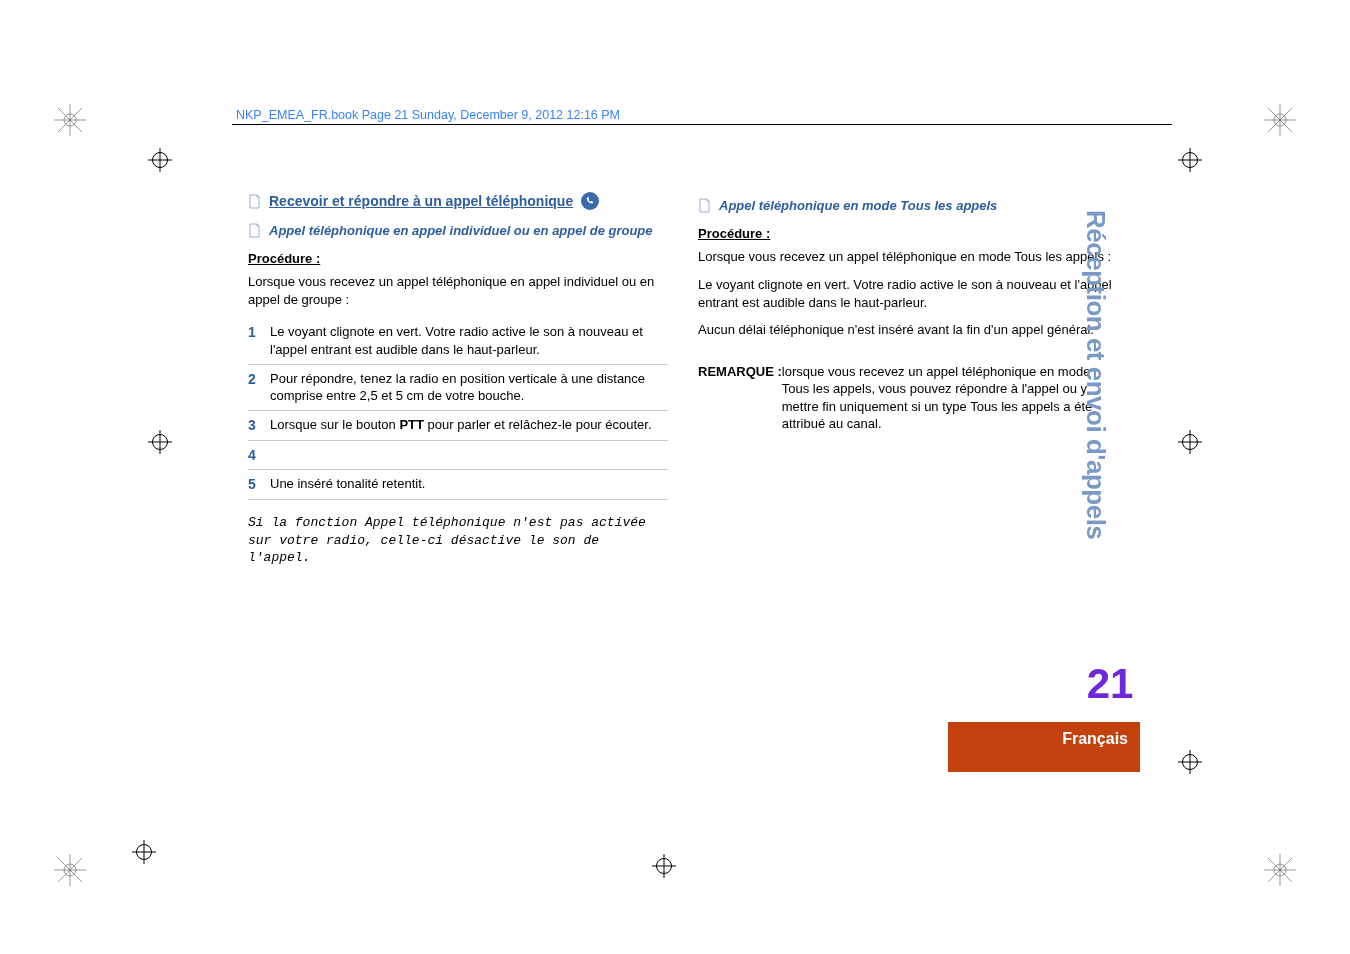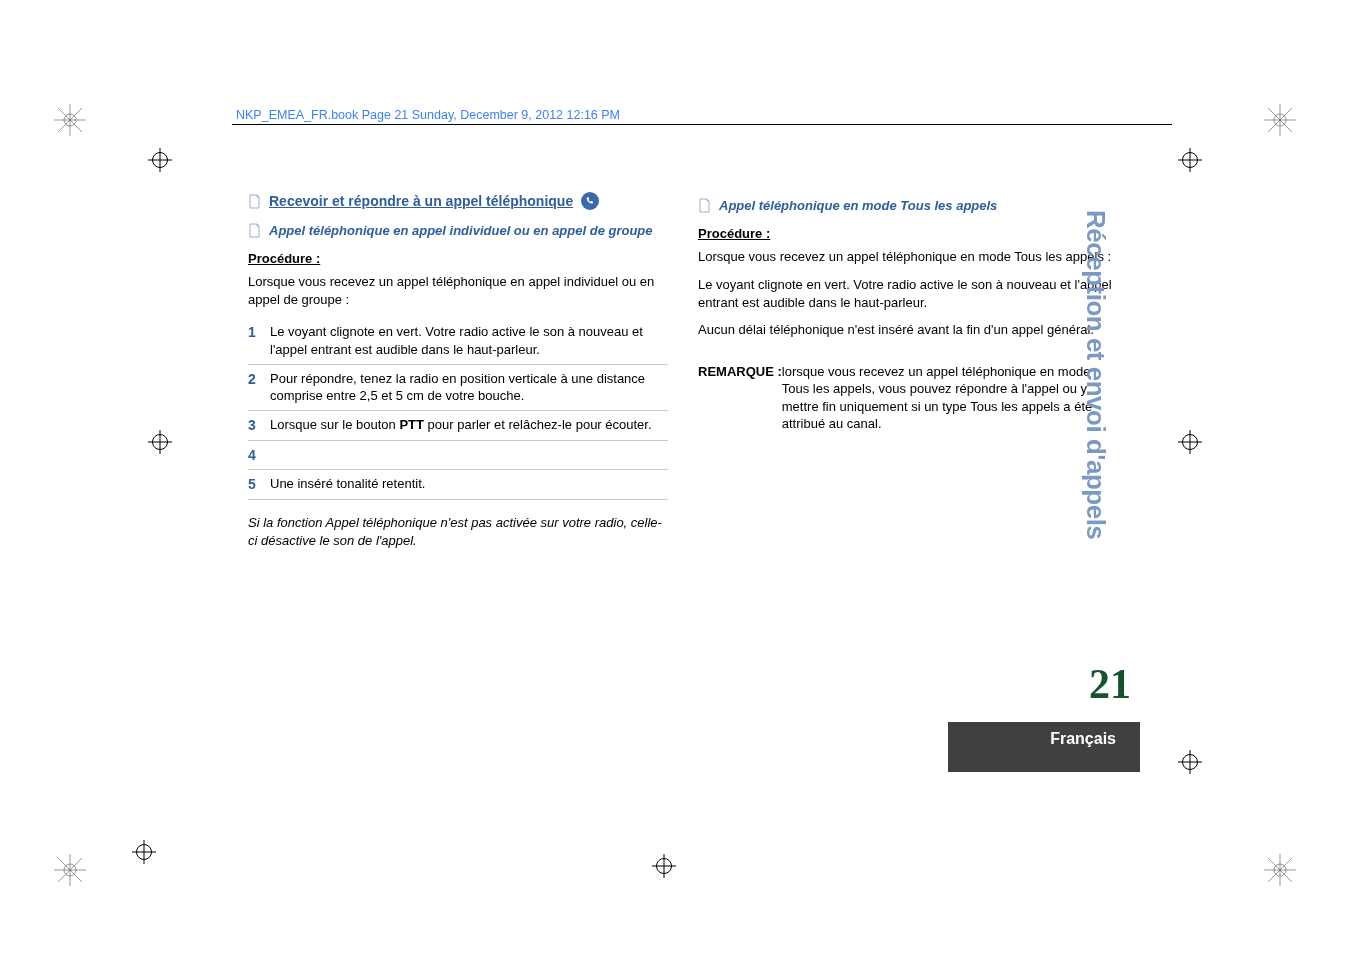--- a/index.html
+++ b/index.html
@@ -99,20 +99,21 @@
       font-weight: bold;
       font-size: 14px;
       flex-shrink: 0;
       width: 10px;
     }
     .step-text { flex: 1; }
     .step-text .bold { font-weight: bold; }
     .footnote {
       font-style: italic;
       margin-top: 14px;
+      font-family: Liberation Mono, monospace;
     }
     .para { margin-bottom: 10px; }
     .remark {
       display: flex;
       margin-top: 24px;
       justify-content: flex-end;
     }
     .remark-label { font-weight: bold; white-space: nowrap; }
     .remark-body { flex: 1; }
 
@@ -133,39 +134,39 @@
       letter-spacing: -0.5px;
     }
     .page-block {
       position: absolute;
       right: 210px;
       top: 660px;
       width: 60px;
       text-align: center;
     }
     .page-num {
-      color: #14532d;
+      color: #6d28d9;
       font-size: 42px;
       font-weight: bold;
-      font-family: Liberation Serif, serif;
+      font-family: Liberation Sans, sans-serif;
     }
     .lang-box {
       position: absolute;
       top: 722px;
       right: 210px;
       width: 192px;
       height: 50px;
-      background: #404040;
+      background: #c2410c;
       color: #fff;
       font-weight: bold;
       font-size: 16px;
       display: flex;
       align-items: flex-start;
       justify-content: flex-end;
-      padding: 8px 24px;
+      padding: 8px 12px;
     }
     .phone-badge {
       width: 18px; height: 18px;
       border-radius: 50%;
       background: #3a6aa8;
       display: inline-flex;
       align-items: center; justify-content: center;
     }
     .phone-badge svg { width: 10px; height: 10px; fill: #fff; }
     

